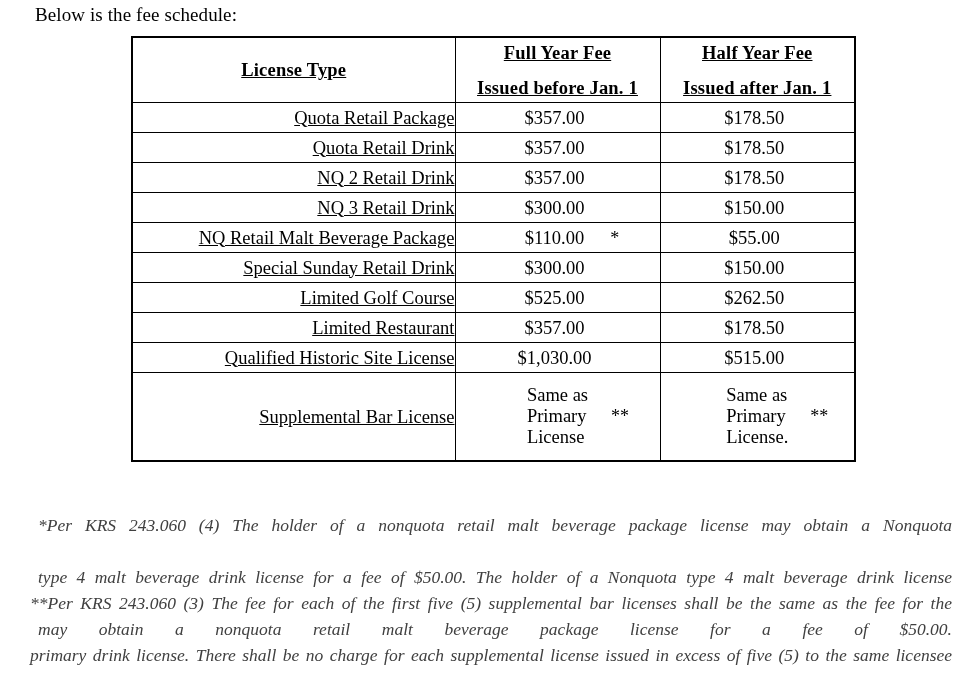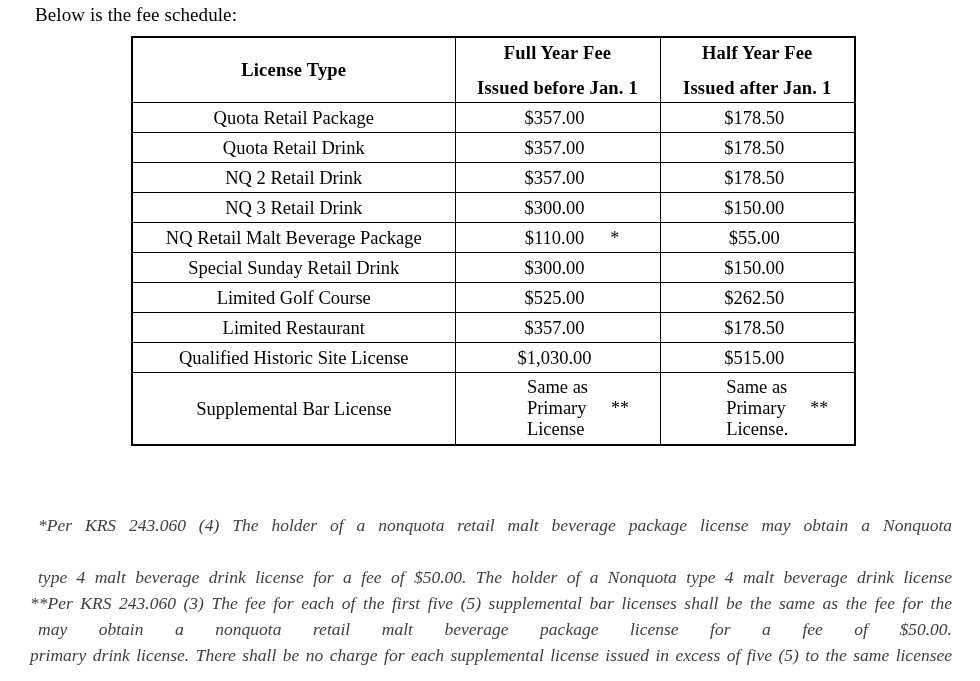--- a/index.html
+++ b/index.html
@@ -31,20 +31,21 @@
     position: absolute;
     left: 131px;
     top: 36px;
     width: 725px;
   }
   table.fee-table {
     border-collapse: collapse;
     width: 725px;
     table-layout: fixed;
     border: 2.5px solid #000;
+    text-decoration: underline;
   }
   table.fee-table col.c-type  { width: 323px; }
   table.fee-table col.c-full  { width: 205px; }
   table.fee-table col.c-half  { width: 195px; }
 
   table.fee-table th,
   table.fee-table td {
     border: 1px solid #000;
     padding: 0;
     font-size: 18.5px;
@@ -58,21 +59,21 @@
     text-align: center;
     height: 64px;
     letter-spacing: 0.2px;
   }
   .hdr-line { display: block; white-space: nowrap; }
   .hdr-line + .hdr-line { margin-top: 13px; }
 
   
   table.fee-table tbody tr { height: 30px; }
   td.type-cell {
-    text-align: center;
+    text-align: right;
     padding-left: 7px;
     white-space: nowrap;
   }
   td.fee-cell {
     text-align: center;
   }
 
   
   .fee-inline {
     display: inline-block;
@@ -85,21 +86,21 @@
     display: inline-block;
     width: 0;
     overflow: visible;
     white-space: nowrap;
     padding-left: 26px;
     font-size: 18px;
   }
 
   
   tr.supp-row { height: 68px; }
-  tr.supp-row td.fee-cell { padding: 4px 0; margin-left: 48px; }
+  tr.supp-row td.fee-cell { padding: 12px 0; margin-left: 48px; }
   .stack {
     display: inline-block;
     text-align: left;
     position: relative;
   }
   .stack span {
     display: block;
     line-height: 21px;
     white-space: nowrap;
   }

